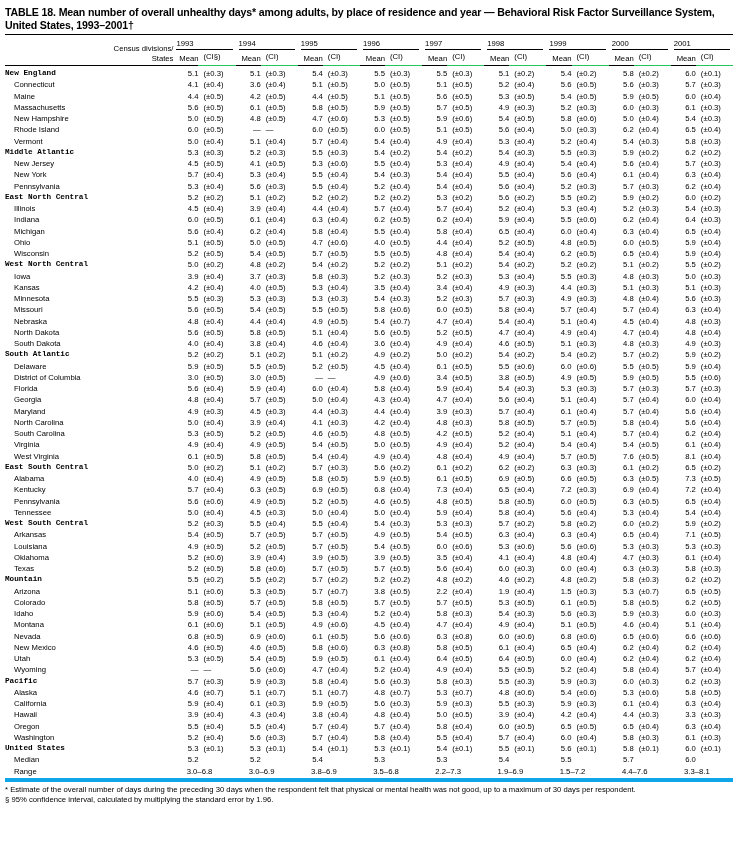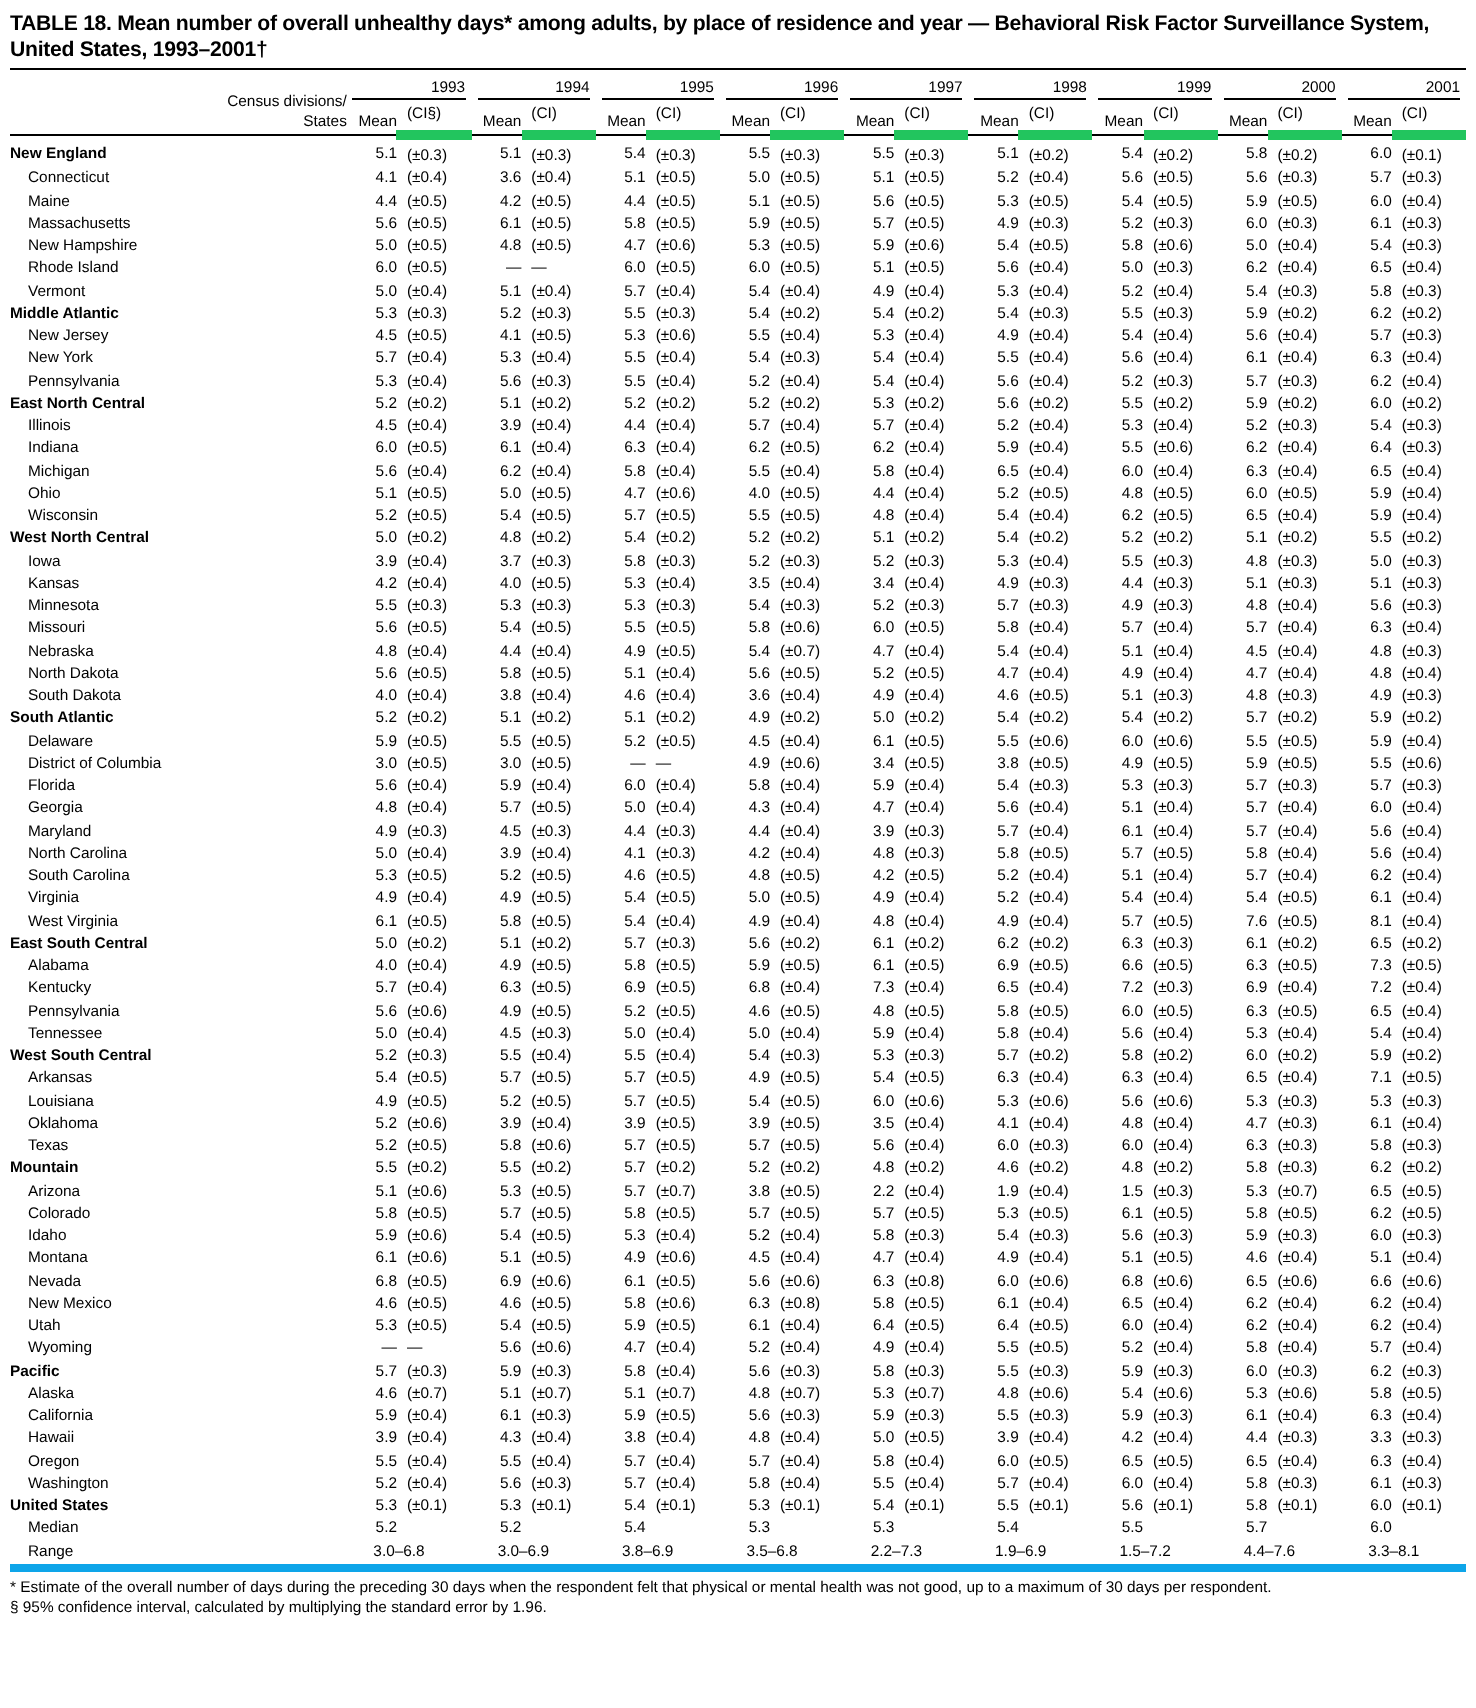--- a/index.html
+++ b/index.html
@@ -3,28 +3,28 @@
 <meta charset="utf-8">
 <style>
   html,body{margin:0;padding:0;background:#fff;color:#000;}
   body{font-family:"Liberation Sans", sans-serif;}
   .page{width:738px;height:854px;box-sizing:border-box;padding:6px 5px 0 5px;overflow:hidden;}
   .title{font-weight:bold;font-size:10.6px;line-height:12.6px;letter-spacing:-0.15px;margin-bottom:3px;}
   table.tbl{border-collapse:collapse;table-layout:fixed;width:728px;border-top:1.2px solid #000;}
   th,td{padding:0;font-weight:normal;font-size:7.7px;white-space:nowrap;overflow:visible;}
   thead th{vertical-align:bottom;}
   th.rowhead{text-align:right;vertical-align:bottom;border-bottom:1px solid #000;font-size:7.7px;line-height:9.4px;padding-bottom:2px;}
-  th.year{text-align:right;padding-top:4px;margin-top:40px;}
+  th.year{text-align:left;padding-top:4px;margin-top:40px;}
   th.year .yr{display:block;border-bottom:1px solid #000;padding-bottom:1px;margin:0 3px;font-size:7.7px;}
   th.mh{text-align:right;border-bottom:1px solid #000;padding-bottom:2px;padding-top:2px;}
-  th.ch{text-align:left;padding-left:5px;border-bottom:5px solid #22c55e;padding-bottom:4px;padding-top:2px;}
+  th.ch{text-align:left;padding-left:5px;border-bottom:1px solid #22c55e;padding-bottom:4px;padding-top:2px;}
   tbody td{line-height:11.25px;height:11.25px;}
   tbody tr:first-child td{padding-top:2px;}
   td.lbl{text-align:left;}
-  tr.division td.lbl, tr.us td.lbl{font-weight:bold;}
+  tr.division td.lbl, tr.us td.lbl{font-weight:bold;font-family:Liberation Mono, monospace;}
   tr.state td.lbl, tr.median td.lbl, tr.range td.lbl{padding-left:9px;}
   td.m{text-align:right;}
   td.c{text-align:left;padding-left:5px;}
   td.rg{text-align:center;padding-right:10px;}
   tr.range td{border-bottom:4px solid #0ea5e9;padding-bottom:1px;}
   .footnotes{margin-top:3px;}
   .footnotes .fn{font-size:7.7px;line-height:9.6px;margin:0;padding-left:7px;text-indent:-7px;}
 </style>
 </head>
 <body>

